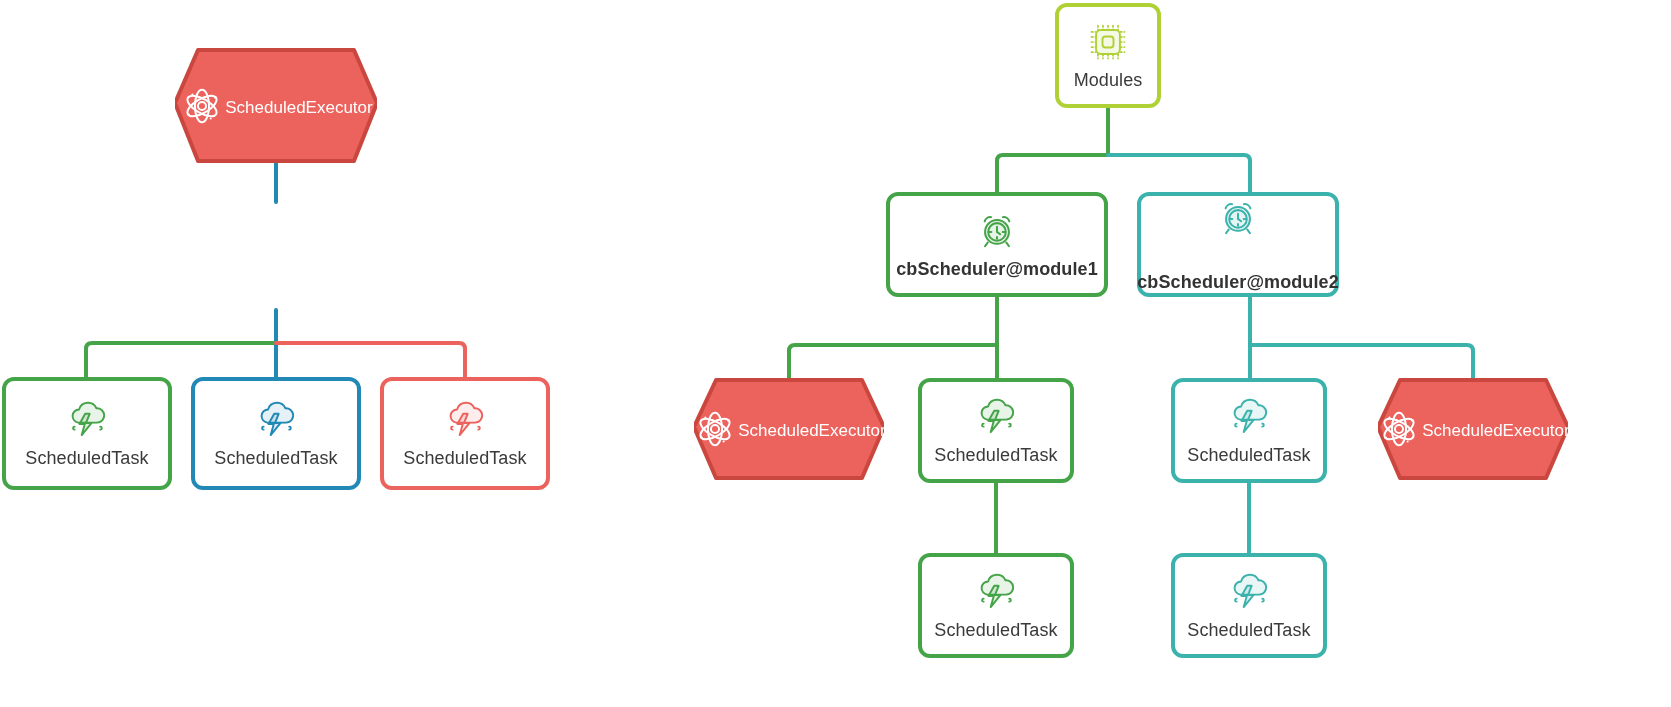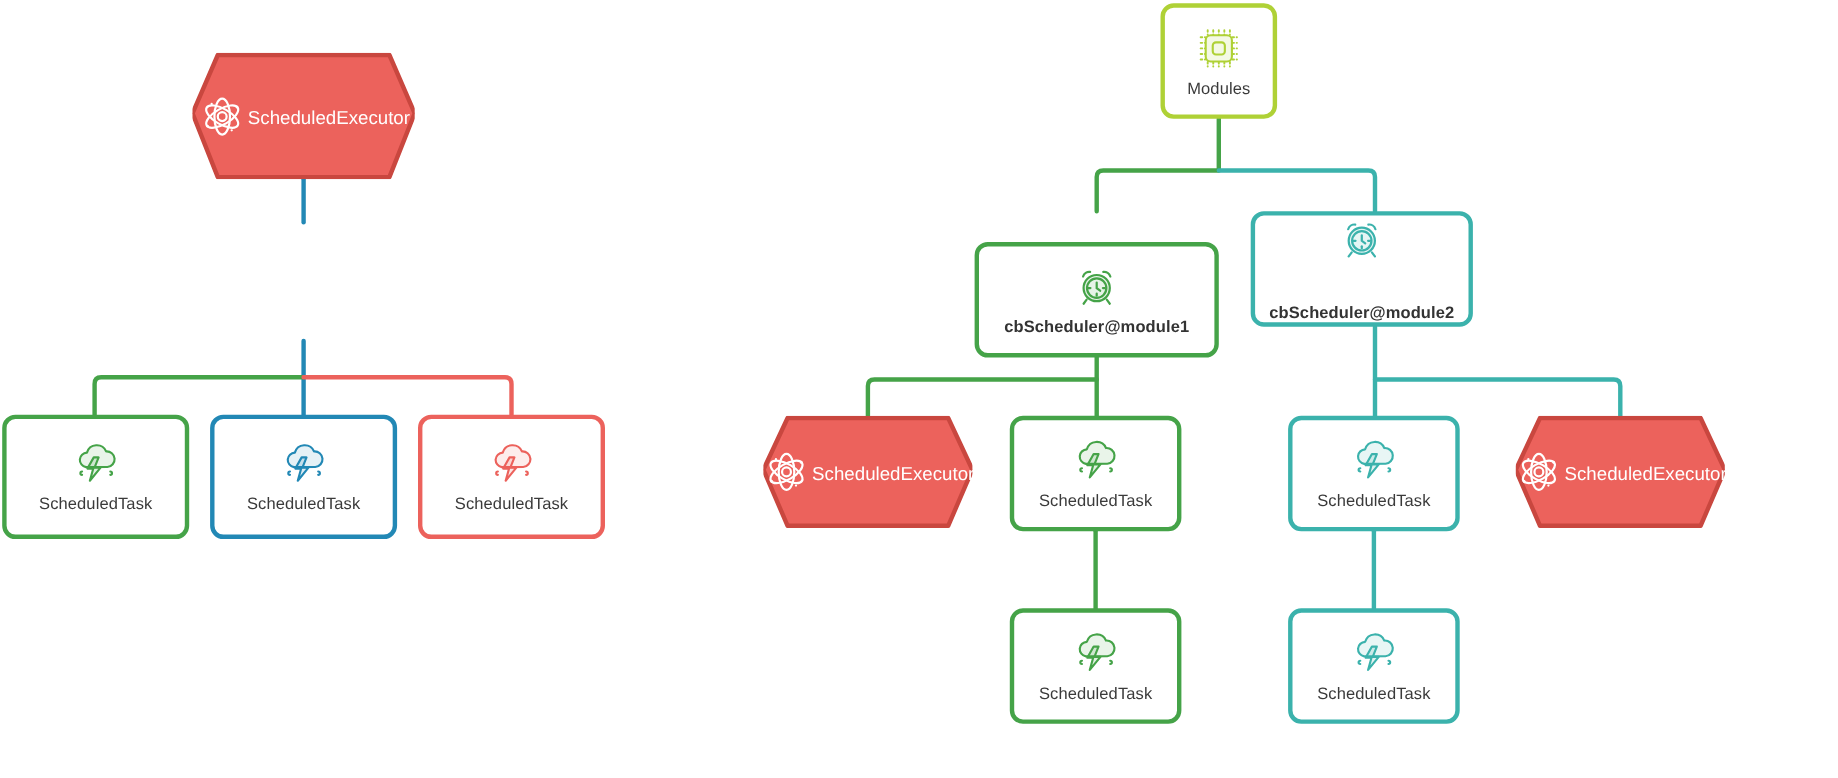--- a/index.html
+++ b/index.html
@@ -10,21 +10,21 @@
   #diagram{position:absolute;left:0;top:0;width:1671px;height:707px;}
   .node{position:absolute;box-sizing:border-box;}
 
   
   .card{
     background:#ffffff;border-style:solid;border-width:4px;border-radius:12px;
     display:flex;flex-direction:column;align-items:center;justify-content:center;
   }
   .card .ico{line-height:0;}
   .card .lbl{
-    font-size:15px;color:#3a3a3a;margin-top:6px;letter-spacing:0.1px;
+    font-size:18px;color:#3a3a3a;margin-top:6px;letter-spacing:0.1px;
     white-space:nowrap;
   }
   .card.bold .lbl{font-weight:bold;color:#333333;}
 
   
   .hex{display:flex;flex-direction:column;align-items:center;justify-content:center;}
   .hex .hexbg{position:absolute;left:0;top:0;width:100%;height:100%;}
   .hex .inner{
     position:relative;z-index:2;display:flex;
     align-items:center;justify-content:center;width:100%;height:100%;
@@ -137,21 +137,21 @@
               <line x1="37.5" y1="29.5" x2="42" y2="29.5"></line>
               <line x1="35" y1="6" x2="35" y2="10.5"></line>
               <line x1="35" y1="37.5" x2="35" y2="42"></line>
               <line x1="6" y1="35" x2="10.5" y2="35"></line>
               <line x1="37.5" y1="35" x2="42" y2="35"></line>
             </g>
           </g>
         </svg></span>
       <span class="lbl">Modules</span>
     </div>
-    <div class="node card bold" style="left: 886px; top: 192px; width: 222px; height: 105px; border-color: rgb(69, 163, 72); margin-top: 28px;">
+    <div class="node card bold" style="left: 886px; top: 192px; width: 222px; height: 105px; border-color: rgb(69, 163, 72);">
       <span class="ico"><svg width="44" height="44" viewBox="0 0 48 48">
           <g fill="none" stroke="#45A348" stroke-width="2.2" stroke-linecap="round">
             <circle cx="24" cy="25" r="13" fill="#45A34822"></circle>
             <circle cx="24" cy="25" r="9.6"></circle>
             <path d="M10.5 13.5a6.5 6.5 0 0 1 7-4.6"></path>
             <path d="M37.5 13.5a6.5 6.5 0 0 0-7-4.6"></path>
             <path d="M14 36.5l-3 4"></path>
             <path d="M34 36.5l3 4"></path>
             <path d="M24 19.5v5.5l3.4 2.6"></path>
             <path d="M24 30.5v2"></path>

